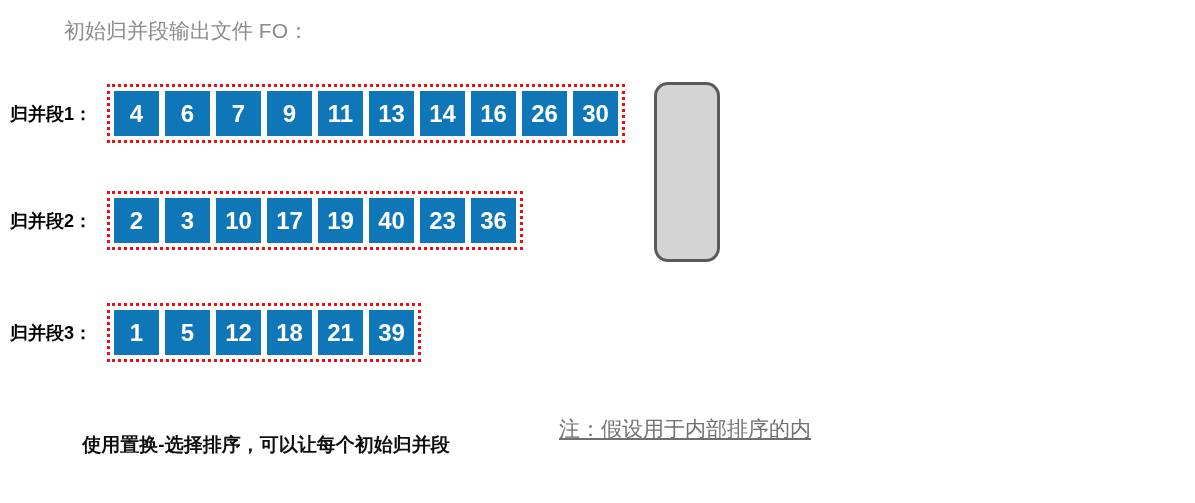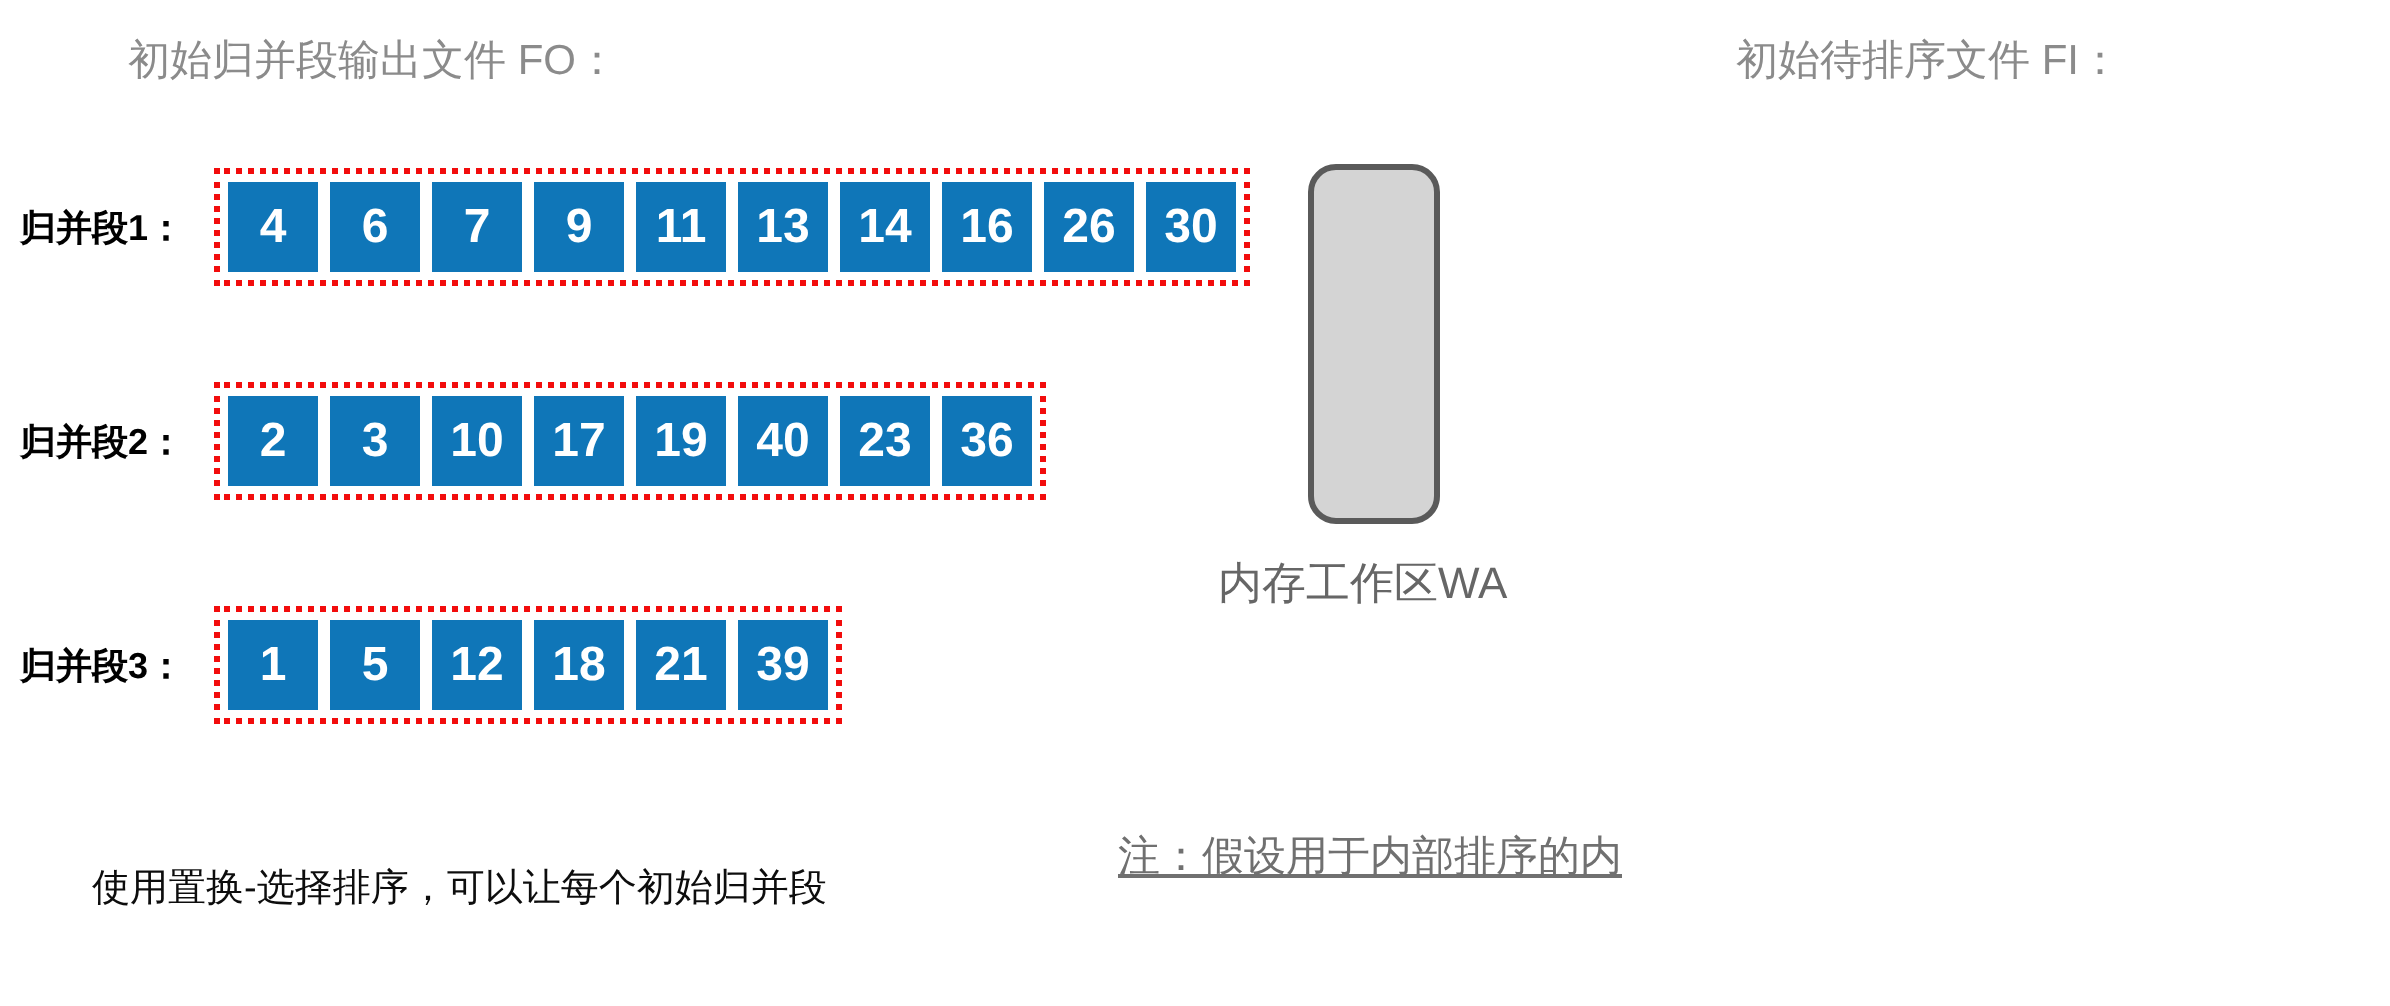--- a/index.html
+++ b/index.html
@@ -73,22 +73,23 @@
     font-size: 22px;
     color: var(--work-area-label-text, #666666);
     white-space: nowrap;
   }
 
   #caption {
     position: absolute;
     left: 46px;
     top: 429px;
     width: 440px;
+    text-align: center;
     font-size: 19px;
-    font-weight: 400;
+    font-weight: 700;
     line-height: 31px;
     color: var(--caption-text, #0d0d0d);
   }
   #note {
     position: absolute;
     left: 530px;
     top: 413px;
     width: 310px;
     text-align: center;
     font-size: 21px;
@@ -97,21 +98,20 @@
     text-decoration: underline;
   }
 </style>
 </head>
 <body>
 
 <div id="canvas">
 
   <div class="header" id="header-fo">初始归并段输出文件 FO：</div>
 
-  <div class="header" id="header-fi">初始待排序文件 FI：</div>
 
   <div>
       <div class="seg-row" style="top: 84px;">
         <div class="seg-label">归并段1：</div>
         <div class="seg-outline">
           <div class="record">4</div>
           <div class="record">6</div>
           <div class="record">7</div>
           <div class="record">9</div>
           <div class="record">11</div>
@@ -143,21 +143,20 @@
           <div class="record">12</div>
           <div class="record">18</div>
           <div class="record">21</div>
           <div class="record">39</div>
         </div>
       </div>
     </div>
 
   <div id="work-area-box"></div>
 
-  <div id="work-area-label">内存工作区WA</div>
 
   <div id="caption">
     <div>使用置换-选择排序，可以让每个初始归并段</div>
   </div>
 
   <div id="note">
     <div>注：假设用于内部排序的内</div>
   </div>
 
 </div>

